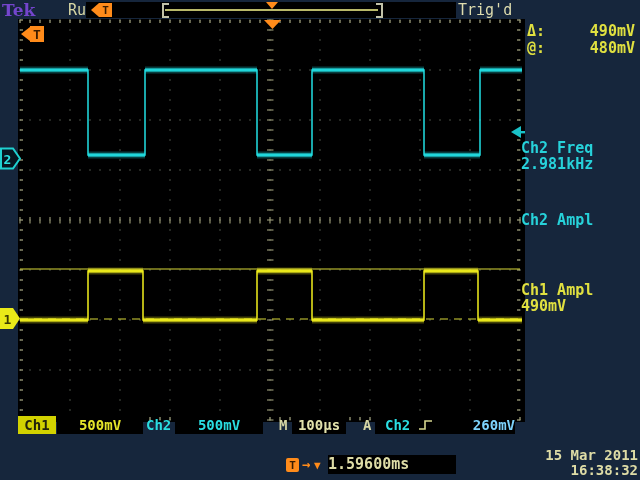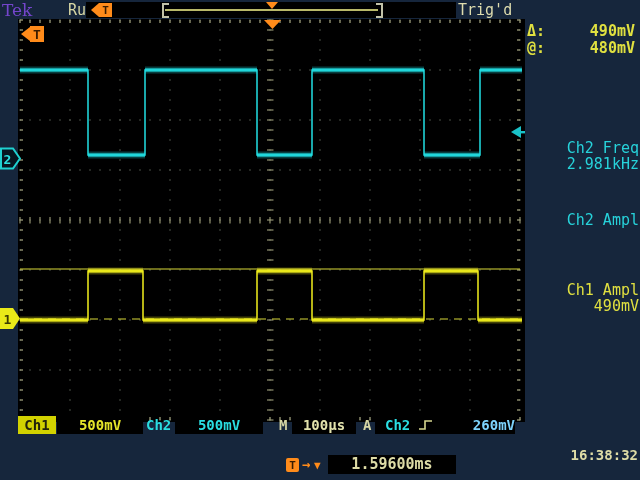--- a/index.html
+++ b/index.html
@@ -4,68 +4,68 @@
 <style>
   html,body{margin:0;padding:0;}
   body{
     width:640px;height:480px;position:relative;overflow:hidden;
     background:#16263c;
     font-family:"DejaVu Sans Mono","Liberation Mono",monospace;
     -webkit-font-smoothing:none;
   }
   .abs{position:absolute;}
   
-  .tek-logo{left:2px;top:0;font-size:17px;font-weight:normal;color:#7445cc;font-family:"DejaVu Serif","Liberation Serif",serif;}
+  .tek-logo{left:2px;top:0;font-size:17px;font-weight:bold;color:#7445cc;font-family:"DejaVu Serif","Liberation Serif",serif;}
   .run-label{left:36px;top:1px;font-size:15px;color:#d6d6a4;margin-left:32px;}
   .trigd-label{left:458px;top:1px;font-size:15px;color:#dedcae;}
   .topbar-strip{left:86px;top:2px;width:370px;height:16px;background:#000;}
   .rec-bar{left:165px;top:9px;width:213px;height:2px;background:#b9b96a;}
   .rec-bracket{top:3px;width:5px;height:11px;border:2px solid #c2c2a8;}
   .rec-bracket.l{left:162px;border-right:none;}
   .rec-bracket.r{left:376px;border-left:none;}
   .rec-tri{left:266px;top:2px;width:0;height:0;border-left:6px solid transparent;border-right:6px solid transparent;border-top:7px solid #ff8b1a;}
   .ticon{display:flex;align-items:center;}
   .ticon .tri{width:0;height:0;border-top:7px solid transparent;border-bottom:7px solid transparent;border-right:8px solid #ff8b1a;}
   .ticon .box{width:13px;height:14px;background:#ff8b1a;color:#3a1c00;font-size:11px;font-weight:bold;display:flex;align-items:center;justify-content:center;}
   .tbar-ticon{left:91px;top:3px;}
   
   .cursor-readout{left:527px;top:23px;width:108px;color:#e0e040;font-size:15px;font-weight:bold;line-height:17px;}
   .cursor-row{display:flex;justify-content:space-between;}
-  .meas{width:118px;left:521px;text-align:right;font-size:15px;font-weight:normal;line-height:16px;}
+  .meas{width:118px;left:521px;text-align:left;font-size:15px;font-weight:bold;line-height:16px;}
   .meas.cyan{color:#27d2da;}
   .meas.yellow{color:#e0e040;}
   .meas-freq{top:140px;}
   .meas-ampl2{top:212px;}
   .meas-ampl1{top:282px;}
   
   #grat{left:18px;top:19px;}
   
   .chmark{left:0;}
   .chmark2{top:147px;}
   .chmark1{top:307px;}
   
   .sbar{top:416px;height:18px;font-size:14px;font-weight:bold;line-height:18px;}
   .badge-ch1{left:18px;width:38px;background:#d2d200;color:#23230a;text-align:center;}
   .box-black{background:#000;text-align:center;color:#e6e62a;}
   .ch1-scale{left:57px;width:86px;}
   .ch2-label{left:146px;color:#2adee2;}
   .ch2-scale{left:175px;width:88px;color:#2adee2;}
   .m-label{left:279px;color:#d6d6a4;}
-  .tb-box{left:292px;width:64px;color:#e2e2ac;}
+  .tb-box{left:292px;width:54px;color:#e2e2ac;}
   .a-label{left:363px;color:#d6d6a4;}
   .trig-box{left:375px;width:140px;display:flex;align-items:center;background:#000;}
   .trig-box .src{color:#2adee2;margin-left:10px;}
   .trig-box .lvl{color:#7dd3fc;margin-left:auto;margin-right:0;}
   .slope{margin-left:8px;}
   
   .foot-ticon{left:286px;top:458px;}
   .foot-ticon .box{border-radius:2px;}
   .foot-arrow{left:302px;top:456px;color:#ff8b1a;font-size:14px;font-weight:bold;}
   .foot-tri{left:314px;top:459px;color:#ff8b1a;font-size:11px;}
-  .delay-box{left:328px;top:455px;width:128px;height:19px;background:#000;color:#dedca6;font-size:15px;font-weight:bold;text-align:center;line-height:19px;}
+  .delay-box{left:328px;top:455px;width:128px;height:19px;background:#000;color:#dedca6;font-size:15px;font-weight:bold;line-height:19px;}
   .datetime{left:518px;top:448px;width:120px;text-align:right;color:#dedca6;font-size:14px;font-weight:bold;line-height:15px;}
 </style>
 </head>
 <body>
 
 <div class="abs tek-logo">Tek</div>
 <div class="abs run-label">Run</div>
 <div class="abs topbar-strip"></div>
 <div class="abs ticon tbar-ticon">
   <span class="tri"></span>
@@ -1365,14 +1365,15 @@
   <div>490mV</div>
 </div>
 
 <div class="abs ticon foot-ticon">
   <span class="box">T</span>
 </div>
 <div class="abs foot-arrow">→</div>
 <div class="abs foot-tri">▼</div>
 <div class="abs delay-box">1.59600ms</div>
 <div class="abs datetime">
+  <div>15 Mar 2011</div>
   <div>16:38:32</div>
 </div>
 
 </body></html>

